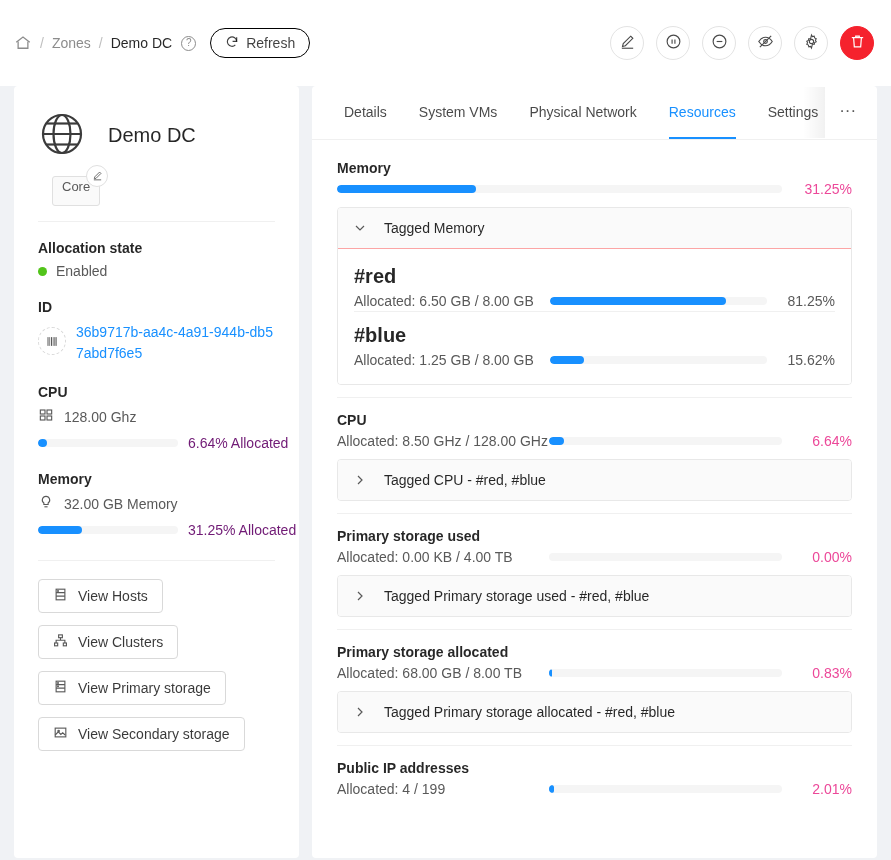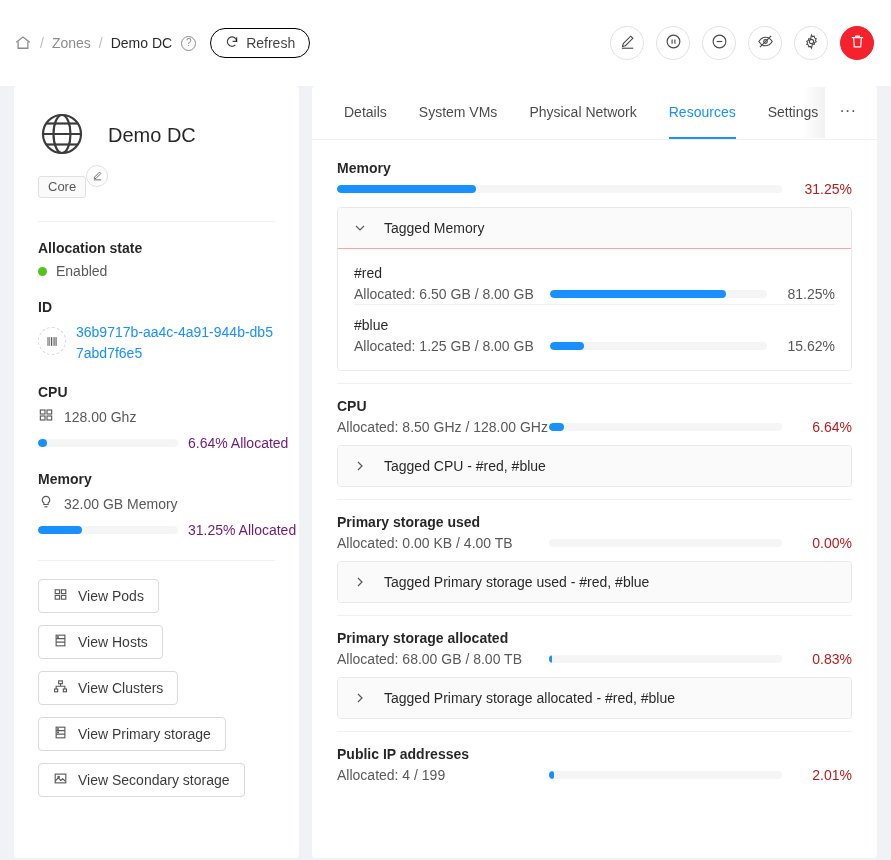--- a/index.html
+++ b/index.html
@@ -63,24 +63,24 @@
     background: #fff; border-radius: 4px;
     padding: 24px 24px 20px 24px;
     min-height: 772px;
   }
   .side-head { display: flex; align-items: center; gap: 22px; }
   .globe { width: 48px; height: 48px; color: #3b3b3b; flex: 0 0 48px; }
   .zone-title { font-size: 20px; color: rgba(0,0,0,0.85); }
 
   .tag-row { position: relative; height: 34px; margin-top: 4px; }
   .core-tag {
-    position: absolute; left: 0; top: 11px;
+    position: absolute; left: 14px; top: 11px;
     border: 1px solid #e0e0e0; border-radius: 3px;
     background: #fafafa; color: #595959;
-    font-size: 13px; padding: 2px 9px 3px;
+    font-size: 13px; padding: 2px 9px 11px;
   }
   .edit-badge {
     position: absolute; left: 48px; top: 0;
     width: 22px; height: 22px; border-radius: 50%;
     border: 1px solid #e0e0e0; background: #fff;
     display: flex; align-items: center; justify-content: center;
     color: #595959; cursor: pointer;
   }
   .edit-badge svg { width: 11px; height: 11px; }
 
@@ -152,34 +152,34 @@
   }
 
   .res-body { padding: 20px 25px 0 25px; }
 
   .res-group { padding-bottom: 12px; }
   .res-group + .res-group { border-top: 1px solid #f0f0f0; padding-top: 14px; }
   .res-title { font-weight: bold; font-size: 14px; color: rgba(0,0,0,0.85); margin-bottom: 5px; }
   .res-line { display: flex; align-items: center; gap: 0; }
   .res-alloc { font-size: 14px; color: #595959; width: 212px; flex: 0 0 212px; white-space: nowrap; }
   .res-track { flex: 1 1 auto; margin-right: 12px; }
-  .res-pct { font-size: 14px; color: #b91c1c; width: 58px; text-align: right; flex: 0 0 58px; white-space: nowrap; }
+  .res-pct { font-size: 14px; color: #ec4899; width: 58px; text-align: right; flex: 0 0 58px; white-space: nowrap; }
 
   .panel { border: 1px solid #e8e8e8; border-radius: 4px; margin-top: 10px; overflow: hidden; }
   .panel-head {
     background: #fafafa; display: flex; align-items: center; gap: 18px;
     padding: 12px 16px; cursor: pointer; font-size: 14px; color: rgba(0,0,0,0.85);
   }
   .panel.open .panel-head { border-bottom: 1px solid #fca5a5; }
   .chev { width: 12px; height: 12px; color: #595959; flex: 0 0 12px; display: block; }
   .chev.down { transform: rotate(90deg); }
   .panel-body { background: #fff; padding: 4px 16px 14px 16px; }
   .tag-item { padding: 12px 0 2px; }
   .tag-item + .tag-item { border-top: 1px solid #f0f0f0; }
-  .tag-name { font-weight: normal; font-size: 14px; color: rgba(0,0,0,0.85); margin-bottom: 5px; }
+  .tag-name { font-weight: bold; font-size: 20px; color: rgba(0,0,0,0.85); margin-bottom: 5px; }
   .tag-alloc { font-size: 14px; color: #595959; width: 196px; flex: 0 0 196px; white-space: nowrap; }
   .tag-track { flex: 1 1 auto; margin-right: 12px; }
   .tag-pct { font-size: 14px; color: #595959; width: 56px; text-align: right; flex: 0 0 56px; }
 </style>
 </head>
 <body>
 
 <div class="topbar">
   <div class="breadcrumb">
     <span>
@@ -350,31 +350,20 @@
         <div class="track side-track">
           <div class="fill" style="width: 31.25%;"></div>
         </div>
         <span class="alloc-label">31.25% Allocated</span>
       </div>
     </div>
 
     <div class="hr"></div>
 
     <div class="side-btns">
-      <button class="vbtn">
-        <span>
-          <svg viewBox="0 0 24 24" fill="none" stroke="currentColor" stroke-width="1.8">
-            <rect x="3.5" y="4.5" width="7" height="6"></rect>
-              <rect x="13.5" y="4.5" width="7" height="6"></rect>
-            <rect x="3.5" y="13.5" width="7" height="6"></rect>
-              <rect x="13.5" y="13.5" width="7" height="6"></rect>
-          </svg>
-        </span>
-        <span>View Pods</span>
-      </button>
       <button class="vbtn">
         <span>
           <svg viewBox="0 0 24 24" fill="none" stroke="currentColor" stroke-width="1.8">
             <rect x="5" y="3.5" width="14" height="17"></rect>
               <path d="M5 9h14M5 14.5h14"></path>
             <circle cx="8" cy="6.2" r=".7" fill="currentColor"></circle>
           </svg>
         </span>
         <span>View Hosts</span>
       </button>

